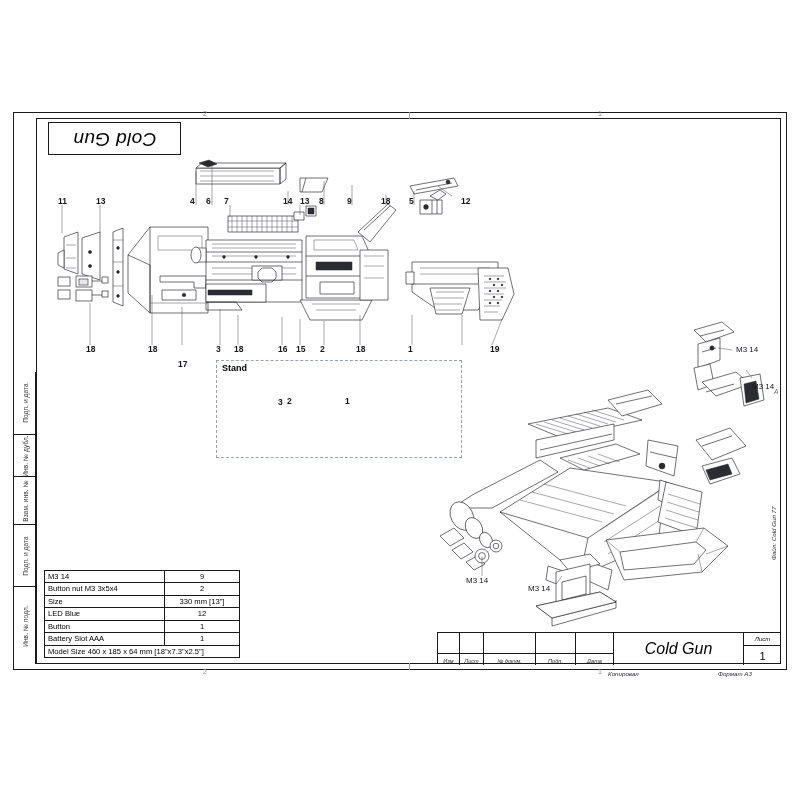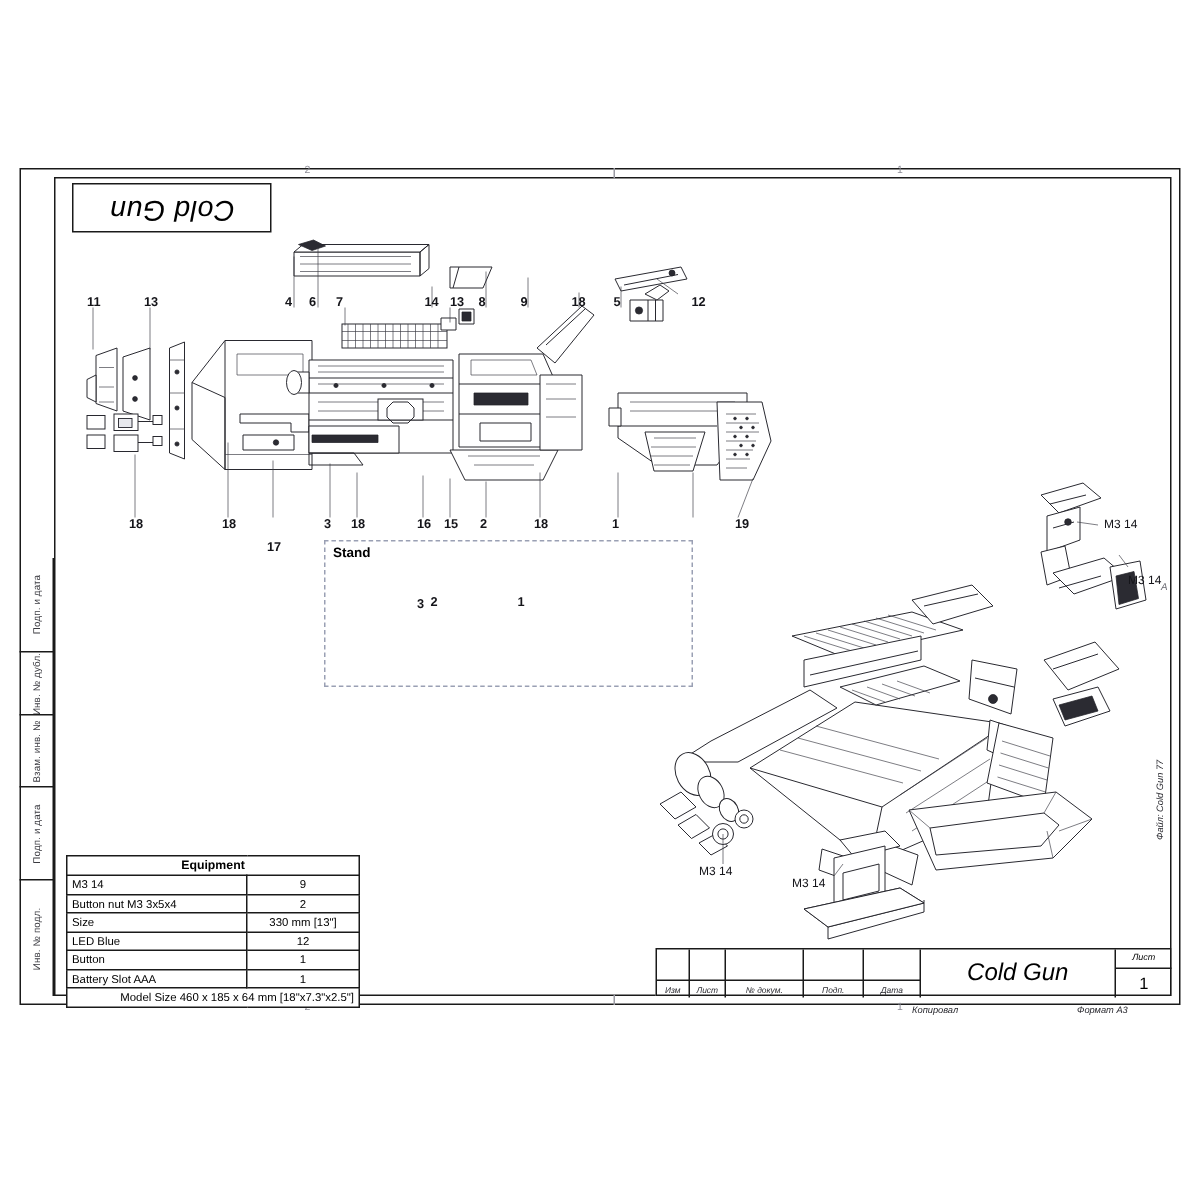--- a/index.html
+++ b/index.html
@@ -39,21 +39,21 @@
   .stand-box{position:absolute;left:216px;top:360px;width:246px;height:98px;
       border:1px dashed #9aa0b4;box-sizing:border-box;background:#fff;}
   .stand-label{position:absolute;left:222px;top:363px;font-size:9px;font-weight:bold;}
 
   
   .equip{position:absolute;left:44px;top:570px;width:196px;
       border-collapse:collapse;font-size:7.6px;background:#fff;}
   .equip td,.equip th{border:1px solid #1a1a1a;padding:1px 3px;line-height:1.25;}
   .equip th{text-align:center;font-size:8.2px;font-weight:bold;}
   .equip td.q{text-align:center;width:68px;}
-  .equip td.span2{text-align:right;}
+  .equip td.span2{text-align:left;}
 
   
   .tb{position:absolute;left:437px;top:632px;width:344px;height:32px;
       border:1.2px solid #1a1a1a;box-sizing:border-box;background:#fff;}
   .tb-col{position:absolute;top:0;height:32px;border-right:1px solid #1a1a1a;
       box-sizing:border-box;}
   .tb-hline{position:absolute;left:0;width:176px;height:0;border-top:1px solid #1a1a1a;}
   .tb-cap{position:absolute;bottom:1px;width:100%;text-align:center;
       font-size:5.6px;font-style:italic;color:#2a2a30;}
   .tb-name{position:absolute;left:176px;top:0;width:130px;height:32px;
@@ -403,23 +403,20 @@
   <div class="callout" style="left:287px;top:396px;">2</div>
   <div class="callout" style="left:345px;top:396px;">1</div>
 
   <div class="ann" style="left:736px;top:345px;">M3 14</div>
   <div class="ann" style="left:752px;top:382px;">M3 14</div>
   <div class="ann" style="left:466px;top:576px;">M3 14</div>
   <div class="ann" style="left:528px;top:584px;">M3 14</div>
 
   <table class="equip">
     <tbody>
-        <tr>
-      <th colspan="2">Equipment</th>
-    </tr>
     <tr>
       <td>M3 14</td>
       <td class="q">9</td>
     </tr>
     <tr>
       <td>Button nut M3 3x5x4</td>
       <td class="q">2</td>
     </tr>
     <tr>
       <td>Size</td>

